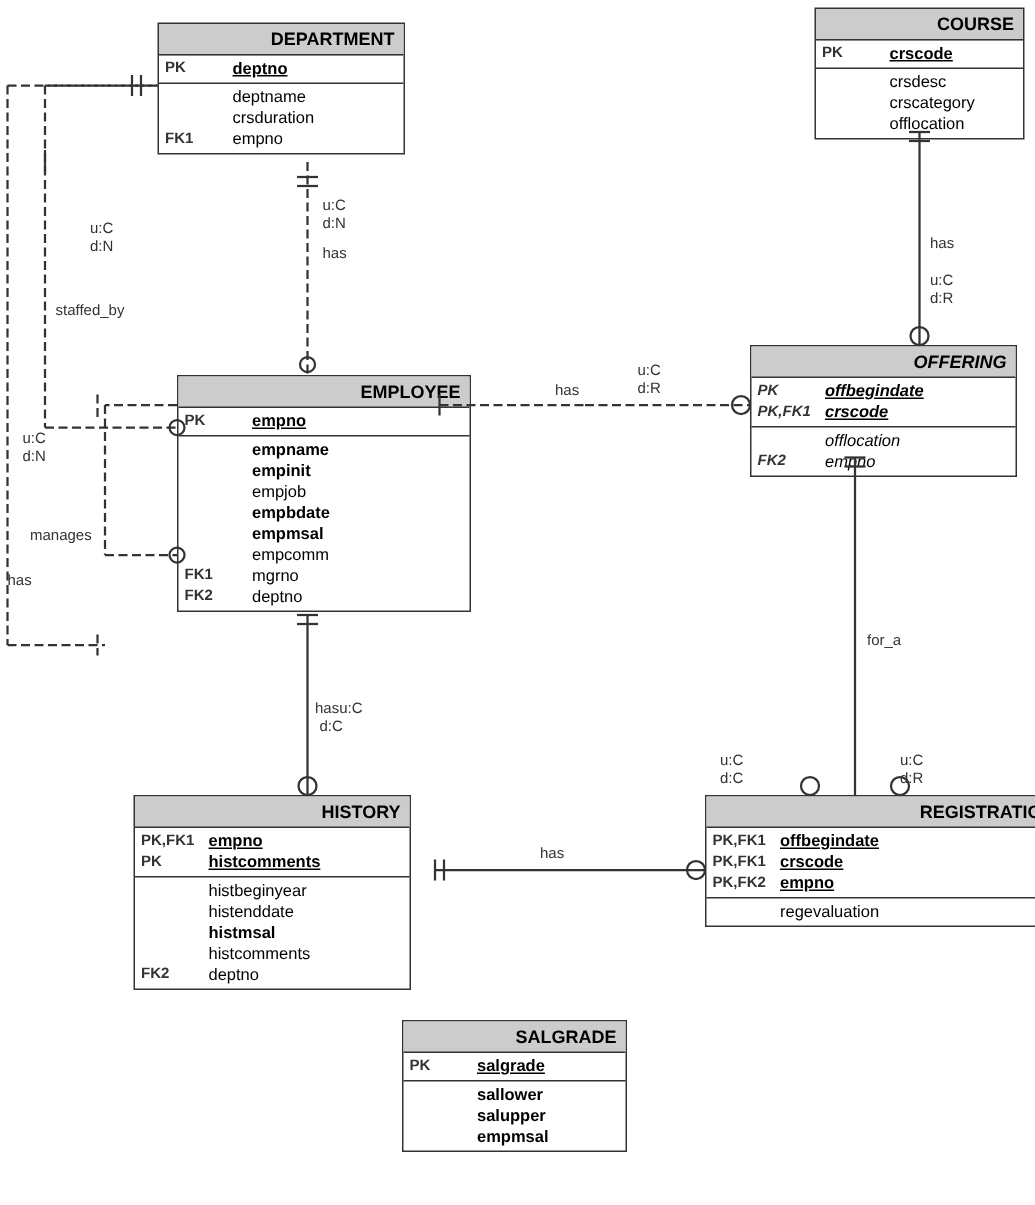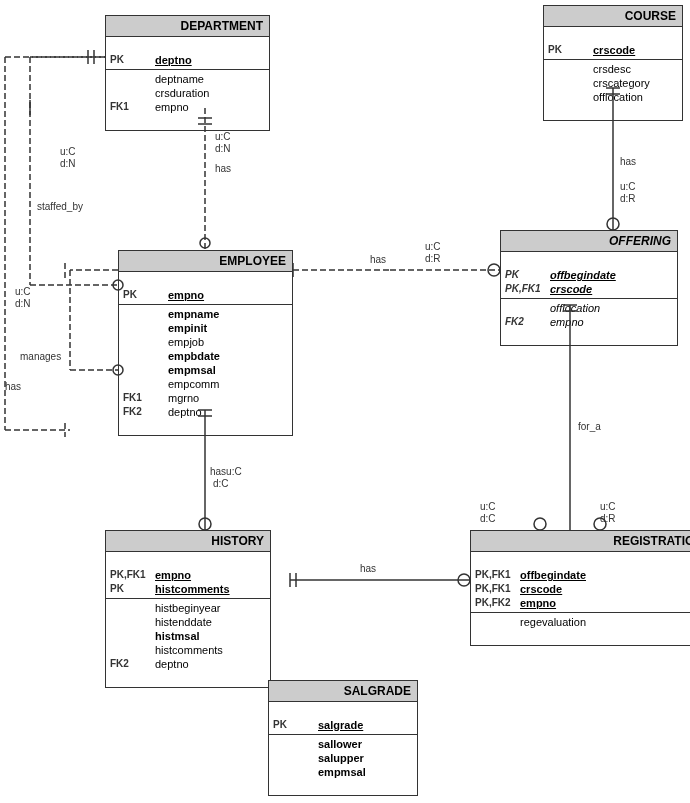--- a/index.html
+++ b/index.html
@@ -25,21 +25,21 @@
     }
     .entity-header {
       background: #ccc;
       border-bottom: 1.5px solid #333;
       text-align: right;
       font-weight: bold;
       padding: 3px 6px;
       font-size: 12px;
     }
     .entity-body {
-      padding: 16px 0;
+      padding: 2px 0;
     }
     .entity-row {
       display: flex;
       padding: 1px 4px;
     }
     .entity-pk {
       font-weight: bold;
       min-width: 45px;
       font-size: 10px;
       color: #333;
@@ -104,21 +104,21 @@
         <span class="entity-pk"></span>
         <span class="entity-attr">crsduration</span>
       </div>
       <div class="entity-row">
         <span class="entity-pk">FK1</span>
         <span class="entity-attr">empno</span>
       </div>
     </div>
   </div>
 
-  <div class="entity" style="left:118px; top:250px; width:175px;">
+  <div class="entity" style="left:118px; top:250px; width:196px;">
     <div class="entity-header">EMPLOYEE</div>
     <div class="entity-body">
       <div class="entity-row">
         <span class="entity-pk">PK</span>
         <span class="entity-attr pk-attr">empno</span>
       </div>
       <div class="entity-divider"></div>
       <div class="entity-row">
         <span class="entity-pk"></span>
         <span class="entity-attr bold-attr">empname</span>
@@ -193,21 +193,21 @@
         <span class="entity-pk"></span>
         <span class="entity-attr">offlocation</span>
       </div>
       <div class="entity-row">
         <span class="entity-pk">FK2</span>
         <span class="entity-attr">empno</span>
       </div>
     </div>
   </div>
 
-  <div class="entity" style="left:105px; top:530px; width:166px;">
+  <div class="entity" style="left:89px; top:530px; width:185px;">
     <div class="entity-header">HISTORY</div>
     <div class="entity-body">
       <div class="entity-row">
         <span class="entity-pk">PK,FK1</span>
         <span class="entity-attr pk-attr">empno</span>
       </div>
       <div class="entity-row">
         <span class="entity-pk">PK</span>
         <span class="entity-attr pk-attr">histcomments</span>
       </div>

